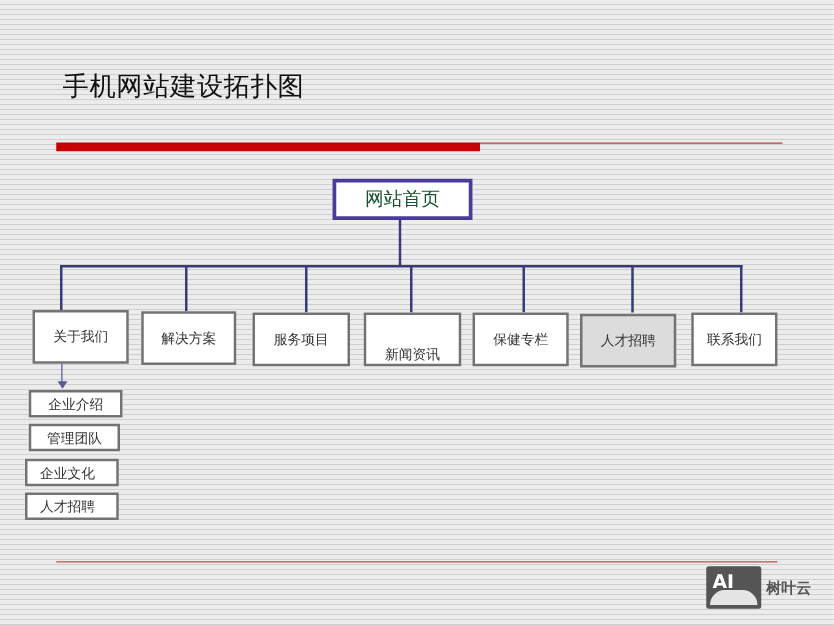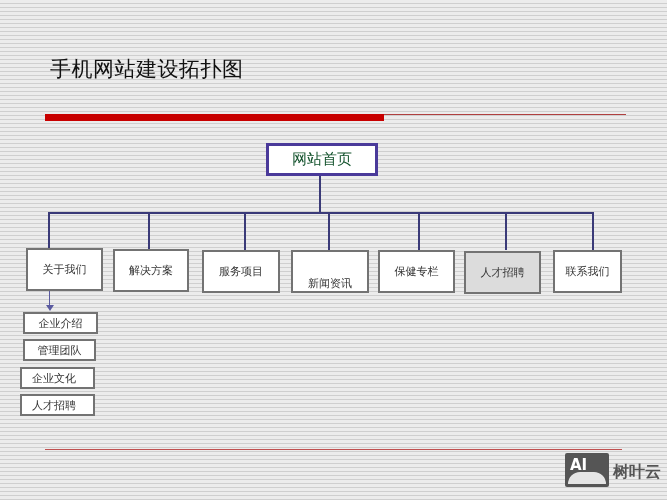--- a/index.html
+++ b/index.html
@@ -29,21 +29,21 @@
   .arrowhead { position:absolute; width:0; height:0; border-left:4px solid transparent; border-right:4px solid transparent; border-top:6px solid #5a5aa0; }
   .logo {
     position:absolute; left:565px; top:453px; width:44px; height:34px;
     background:#555; border-radius:2px; color:#fff;
     font-family:"DejaVu Sans","Liberation Sans",sans-serif; font-weight:bold; font-size:15px;
     padding:3px 0 0 5px; overflow:hidden;
   }
   .logo .wave { position:absolute; left:3px; bottom:3px; width:38px; height:12px; background:#fff; border-radius:12px 12px 0 0; opacity:0.85; }
   .logo-text {
     position:absolute; left:613px; top:462px;
-    font-family:"DejaVu Sans","Liberation Sans",sans-serif; font-weight:bold; font-size:16px; color:#555;
+    font-family:"DejaVu Sans","Liberation Sans",sans-serif; font-weight:bold; font-size:12px; color:#555;
   }
 </style>
 </head>
 <body>
 
 <div class="title">手机网站建设拓扑图</div>
 <div class="redbar"></div>
 <div class="redline-top"></div>
 
 <div class="node root">

